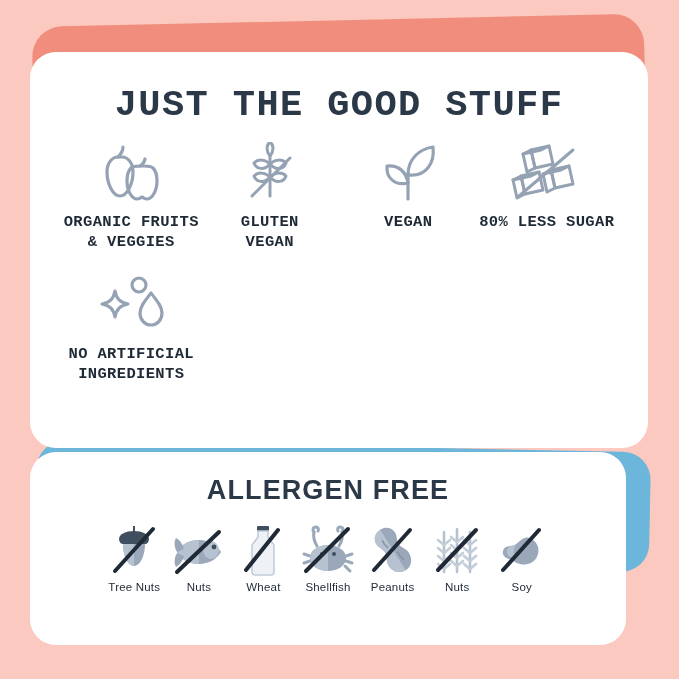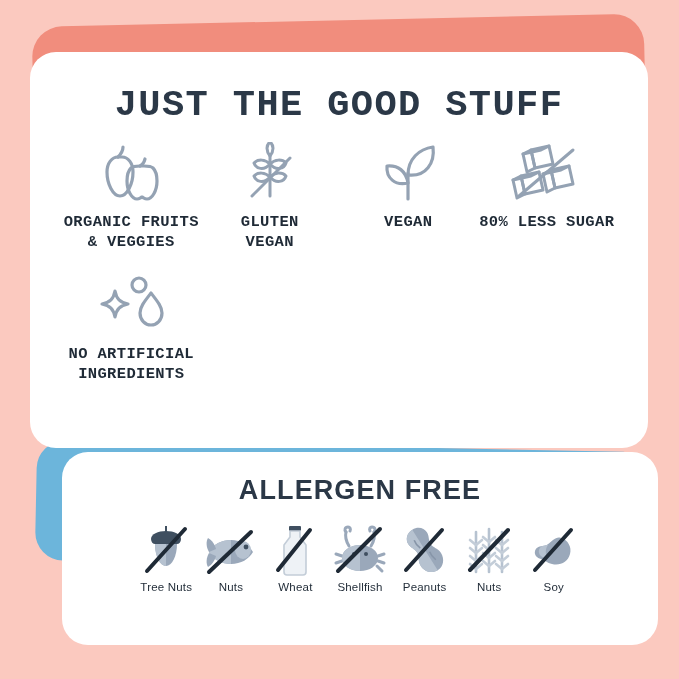--- a/index.html
+++ b/index.html
@@ -32,21 +32,21 @@
     transform:rotate(1.15deg);
     transform-origin:left center;
   }
 
   .card{
     position:absolute;
     background:#ffffff;
     border-radius:26px;
   }
   #card-good{ left:30px; top:52px;  width:618px; height:396px;font-family:Liberation Mono, monospace; }
-  #card-allergen{ left:30px; top:452px; width:596px; height:193px;margin-left:32px; }
+  #card-allergen{ left:30px; top:452px; width:596px; height:193px; }
 
   .card-title{
     text-align:center;
     color:#2b3847;
     font-weight:bold;
     letter-spacing:1.4px;
   }
   #good-title{ font-size:37px; margin-top:32px; }
   #allergen-title{ font-size:27px; margin-top:23px; letter-spacing:1.1px; }
 

